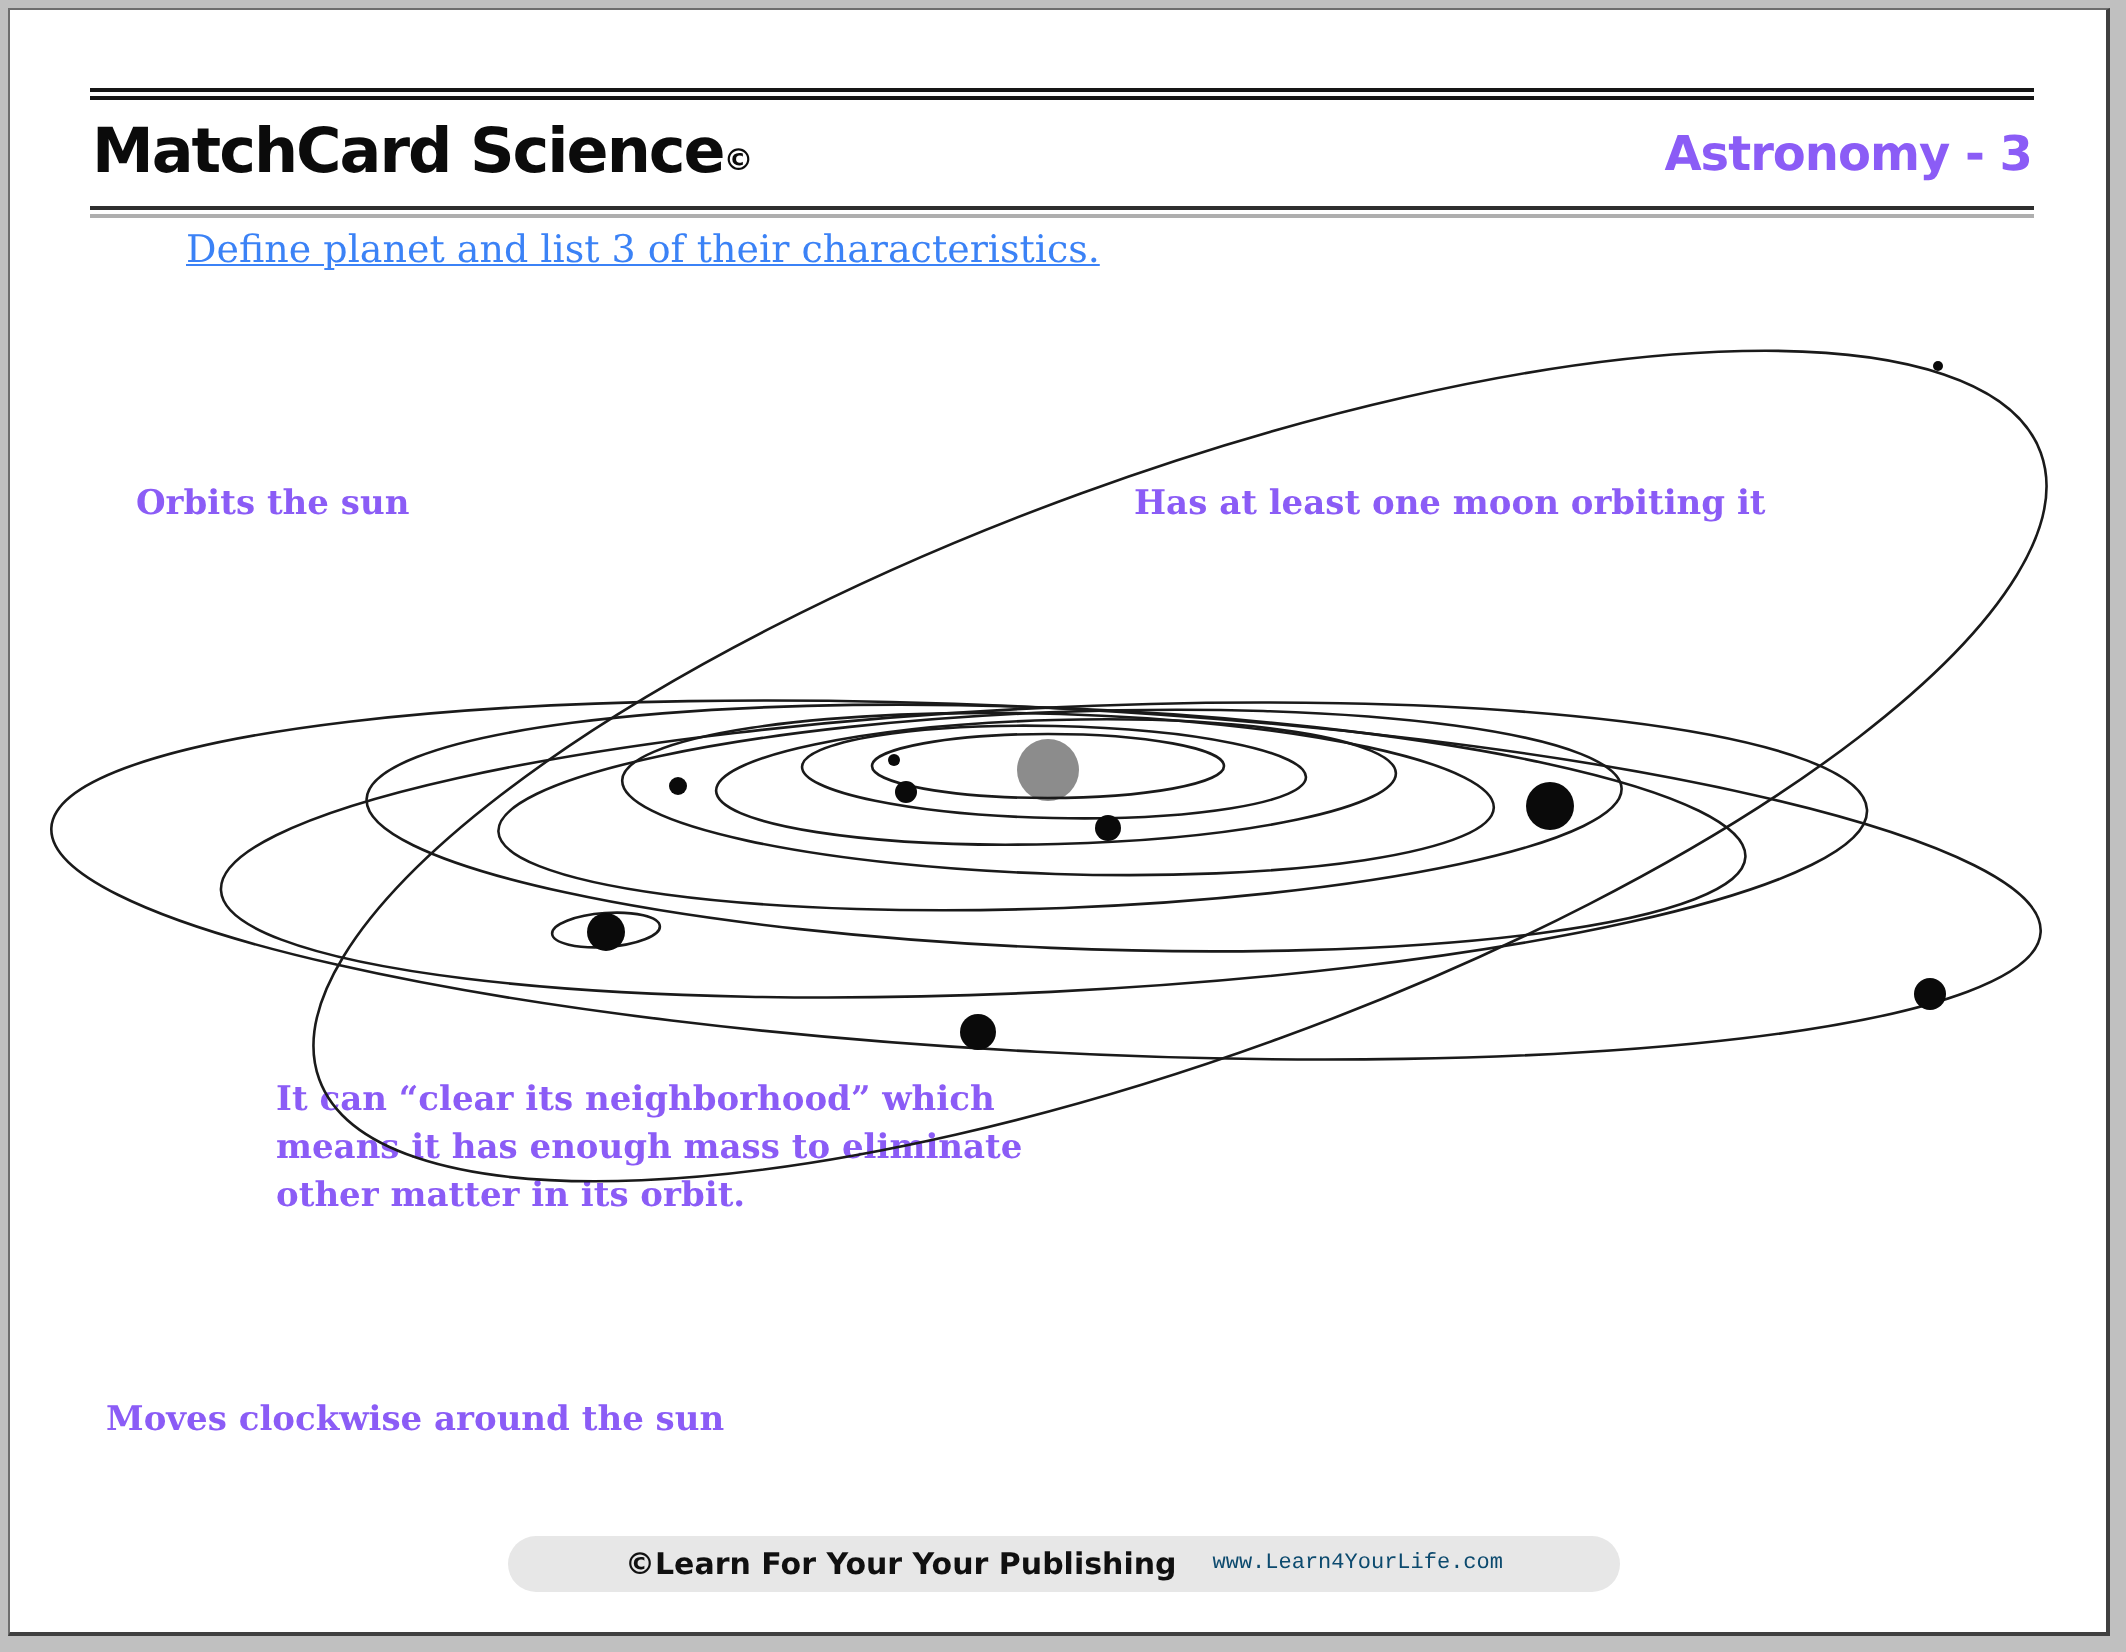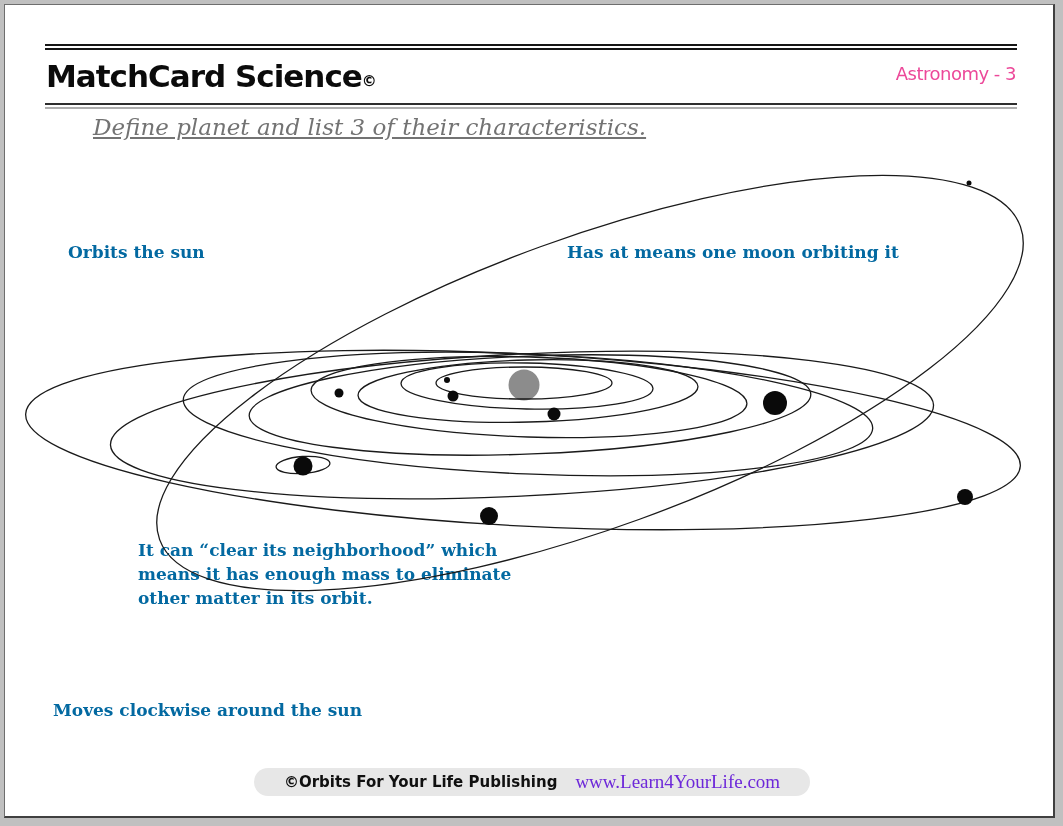--- a/index.html
+++ b/index.html
@@ -14,62 +14,62 @@
   .rule-top{position:absolute;left:45px;top:44px;width:972px;height:2px;
     border-top:2px solid #161616;border-bottom:2px solid #161616;}
   .rule-dark{position:absolute;left:45px;top:103px;width:972px;height:2px;background:#2e2e2e;}
   .rule-gray{position:absolute;left:45px;top:107px;width:972px;height:2px;background:#aeaeae;}
 
   .brand{position:absolute;left:46px;top:58px;
     font-family:"DejaVu Sans","Liberation Sans",sans-serif;font-weight:800;
     font-size:31px;color:#0b0b0b;letter-spacing:-1px;white-space:nowrap;}
   .brand-c{font-size:15px;font-weight:700;vertical-align:1px;letter-spacing:0;}
   .course{position:absolute;right:47px;top:63px;
-    font-family:"DejaVu Sans","Liberation Sans",sans-serif;font-weight:400;
-    font-size:18px;color:#ec4899;letter-spacing:-0.5px;white-space:nowrap;}
+    font-family:"DejaVu Sans","Liberation Sans",sans-serif;font-weight:700;
+    font-size:24px;color:#8b5cf6;letter-spacing:-0.5px;white-space:nowrap;}
   .subtitle{position:absolute;left:93px;top:114px;
-    font-family:"DejaVu Serif","Liberation Serif",serif;font-size:23px;color:#737373;
-    text-decoration:underline;white-space:nowrap;font-style:italic;}
+    font-family:"DejaVu Serif","Liberation Serif",serif;font-size:19px;color:#3b82f6;
+    text-decoration:underline;white-space:nowrap;}
 
   .lbl{position:absolute;font-family:"DejaVu Serif","Liberation Serif",serif;
-    font-weight:700;font-size:17px;color:#0369a1;white-space:pre-line;line-height:24px;}
+    font-weight:700;font-size:17px;color:#8b5cf6;white-space:pre-line;line-height:24px;}
   .lbl-orbits{left:68px;top:240px;}
   .lbl-moon{left:567px;top:240px;}
   .lbl-clear{left:138px;top:538px;}
   .lbl-oval{left:602px;top:626px;}
   .lbl-clockwise{left:53px;top:674px;margin-top:24px;}
 
   #diagram{position:absolute;left:0;top:0;width:1063px;height:826px;pointer-events:none;}
 
   .footer-bar{position:absolute;left:254px;top:768px;width:556px;height:28px;
     background:#e7e7e7;border-radius:14px;display:flex;align-items:center;justify-content:center;gap:18px;}
   .footer-pub{font-family:"DejaVu Sans","Liberation Sans",sans-serif;font-weight:700;
     font-size:15px;color:#101010;white-space:nowrap;}
-  .footer-url{font-family:Liberation Serif, serif;
-    font-size:19px;color:#6d28d9;white-space:nowrap;}
+  .footer-url{font-family:Liberation Mono, monospace;
+    font-size:11px;color:#0c4a6e;white-space:nowrap;}
 </style>
 </head>
 <body>
 
 <div class="page">
   <div class="canvas">
 
     <div class="rule-top"></div>
 
     <div class="brand"><span>MatchCard Science</span><span class="brand-c">©</span></div>
 
     <div class="course">Astronomy - 3</div>
 
     <div class="rule-dark"></div>
     <div class="rule-gray"></div>
 
     <div class="subtitle">Define planet and list 3 of their characteristics.</div>
 
     <div class="lbl lbl-orbits">Orbits the sun</div>
-    <div class="lbl lbl-moon">Has at means one moon orbiting it</div>
+    <div class="lbl lbl-moon">Has at least one moon orbiting it</div>
     <div class="lbl lbl-clear">It can “clear its neighborhood” which
 means it has enough mass to eliminate
 other matter in its orbit.</div>
     <div class="lbl lbl-clockwise">Moves clockwise around the sun</div>
 
     <svg id="diagram" viewBox="0 0 1063 826">
         <circle cx="524" cy="385" r="15.5" fill="#8c8c8c"></circle>
         <ellipse cx="524" cy="383" rx="88" ry="16" fill="none" stroke="#1a1a1a" stroke-width="1.3" transform="rotate(0 524 383)"></ellipse>
         <ellipse cx="527" cy="386" rx="126" ry="23" fill="none" stroke="#1a1a1a" stroke-width="1.3" transform="rotate(1.2 527 386)"></ellipse>
         <ellipse cx="528" cy="391" rx="170" ry="31" fill="none" stroke="#1a1a1a" stroke-width="1.3" transform="rotate(-1.5 528 391)"></ellipse>
@@ -85,18 +85,18 @@
         <circle cx="339" cy="393" r="4.5" fill="#0a0a0a"></circle>
         <circle cx="554" cy="414" r="6.5" fill="#0a0a0a"></circle>
         <circle cx="775" cy="403" r="12" fill="#0a0a0a"></circle>
         <circle cx="303" cy="466" r="9.5" fill="#0a0a0a"></circle>
         <circle cx="489" cy="516" r="9" fill="#0a0a0a"></circle>
         <circle cx="965" cy="497" r="8" fill="#0a0a0a"></circle>
         <circle cx="969" cy="183" r="2.5" fill="#0a0a0a"></circle>
       </svg>
 
     <div class="footer-bar">
-      <span class="footer-pub">©Orbits For Your Life Publishing</span>
+      <span class="footer-pub">©Learn For Your Your Publishing</span>
       <span class="footer-url">www.Learn4YourLife.com</span>
     </div>
 
   </div>
 </div>
 
 </body></html>

